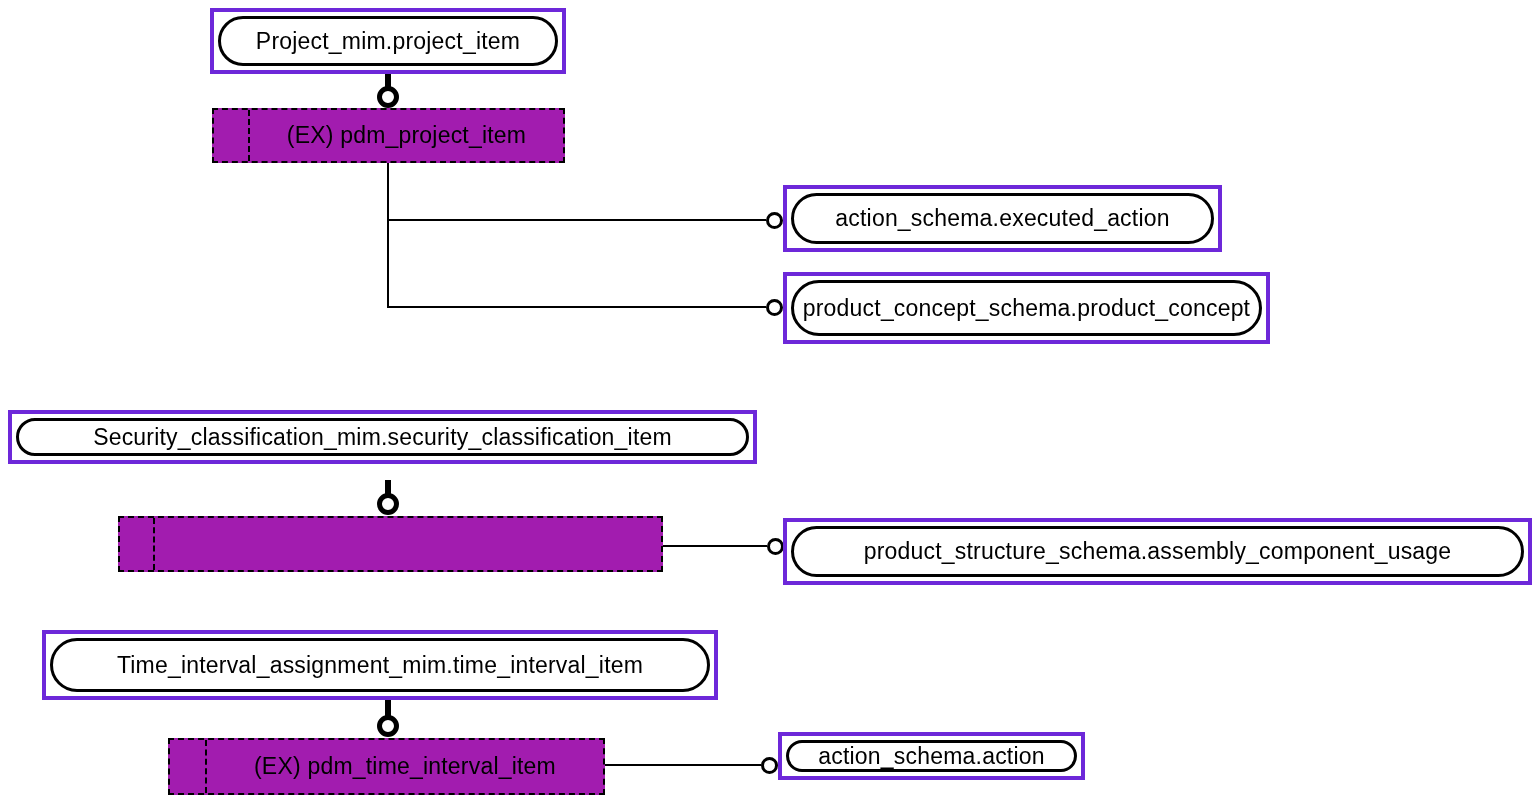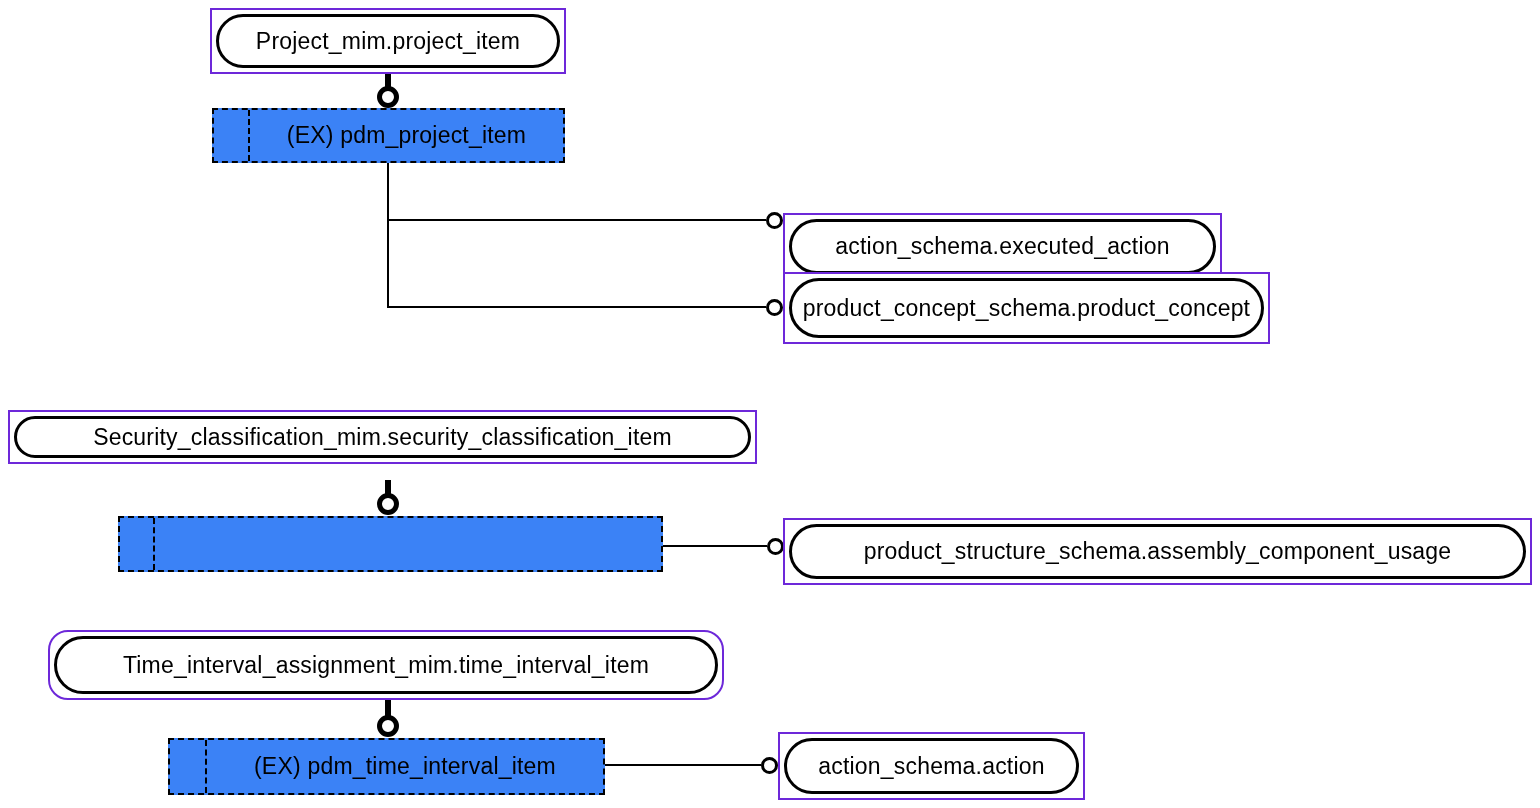--- a/index.html
+++ b/index.html
@@ -12,21 +12,21 @@
     position: relative;
     width: 1540px;
     height: 808px;
     background: #ffffff;
     overflow: hidden;
     color: #000;
   }
   
   .entity {
     position: absolute;
-    border: 2px solid #6d28d9;
+    border: 4px solid #6d28d9;
     background: #fff;
     box-sizing: border-box;
   }
   .entity .stadium {
     position: absolute;
     top: 4px; left: 4px; right: 4px; bottom: 4px;
     border: 3px solid #000;
     border-radius: 999px;
     display: flex;
     align-items: center;
@@ -35,21 +35,21 @@
   }
   .entity .lbl {
     font-size: 23px;
     white-space: nowrap;
     letter-spacing: 0.2px;
   }
   
   .selectbox {
     position: absolute;
     border: 2px dashed #000;
-    background: #3b82f6;
+    background: #a21caf;
     box-sizing: border-box;
     display: flex;
     align-items: center;
   }
   .selectbox .compartment {
     position: absolute;
     top: 0; bottom: 0; left: 0;
     border-right: 2px dashed #000;
     box-sizing: border-box;
   }
@@ -98,21 +98,21 @@
     <div class="compartment" style="width:36px;"></div>
     <span class="sl-lbl" style="left:36px; right:0;">(EX) pdm_project_item</span>
   </div>
 
   <div class="vline thin" style="left:387px; top:163px; height:145px;"></div>
   <div class="hline thin" style="left:387px; top:219px; width:379px;"></div>
   <div class="circle thin" style="left:766px; top:212px;"></div>
   <div class="hline thin" style="left:387px; top:306px; width:379px;"></div>
   <div class="circle thin" style="left:766px; top:299px;"></div>
 
-  <div class="entity" style="left:783px; top:185px; width:439px; height:67px;margin-top:28px;">
+  <div class="entity" style="left:783px; top:185px; width:439px; height:67px;">
     <div class="stadium">
       <span class="lbl">action_schema.executed_action</span>
     </div>
   </div>
 
   <div class="entity" style="left:783px; top:272px; width:487px; height:72px;">
     <div class="stadium">
       <span class="lbl">product_concept_schema.product_concept</span>
     </div>
   </div>
@@ -132,36 +132,36 @@
 
   <div class="hline thin" style="left:663px; top:545px; width:104px;"></div>
   <div class="circle thin" style="left:767px; top:538px;"></div>
 
   <div class="entity" style="left:783px; top:518px; width:749px; height:67px;">
     <div class="stadium">
       <span class="lbl">product_structure_schema.assembly_component_usage</span>
     </div>
   </div>
 
-  <div class="entity" style="left:48px; top:630px; width:676px; height:70px;border-radius:20px;">
+  <div class="entity" style="left:42px; top:630px; width:676px; height:70px;">
     <div class="stadium">
       <span class="lbl">Time_interval_assignment_mim.time_interval_item</span>
     </div>
   </div>
 
   <div class="vline thick" style="left:385px; top:700px; height:16px;"></div>
   <div class="circle thick" style="left:377px; top:715px;"></div>
 
   <div class="selectbox" style="left:168px; top:738px; width:437px; height:57px;">
     <div class="compartment" style="width:37px;"></div>
     <span class="sl-lbl" style="left:37px; right:0;">(EX) pdm_time_interval_item</span>
   </div>
 
   <div class="hline thin" style="left:605px; top:764px; width:156px;"></div>
   <div class="circle thin" style="left:761px; top:757px;"></div>
 
-  <div class="entity" style="left:778px; top:732px; width:307px; height:68px;">
+  <div class="entity" style="left:778px; top:732px; width:307px; height:48px;">
     <div class="stadium">
       <span class="lbl">action_schema.action</span>
     </div>
   </div>
 
 </div>
 
 </body></html>

